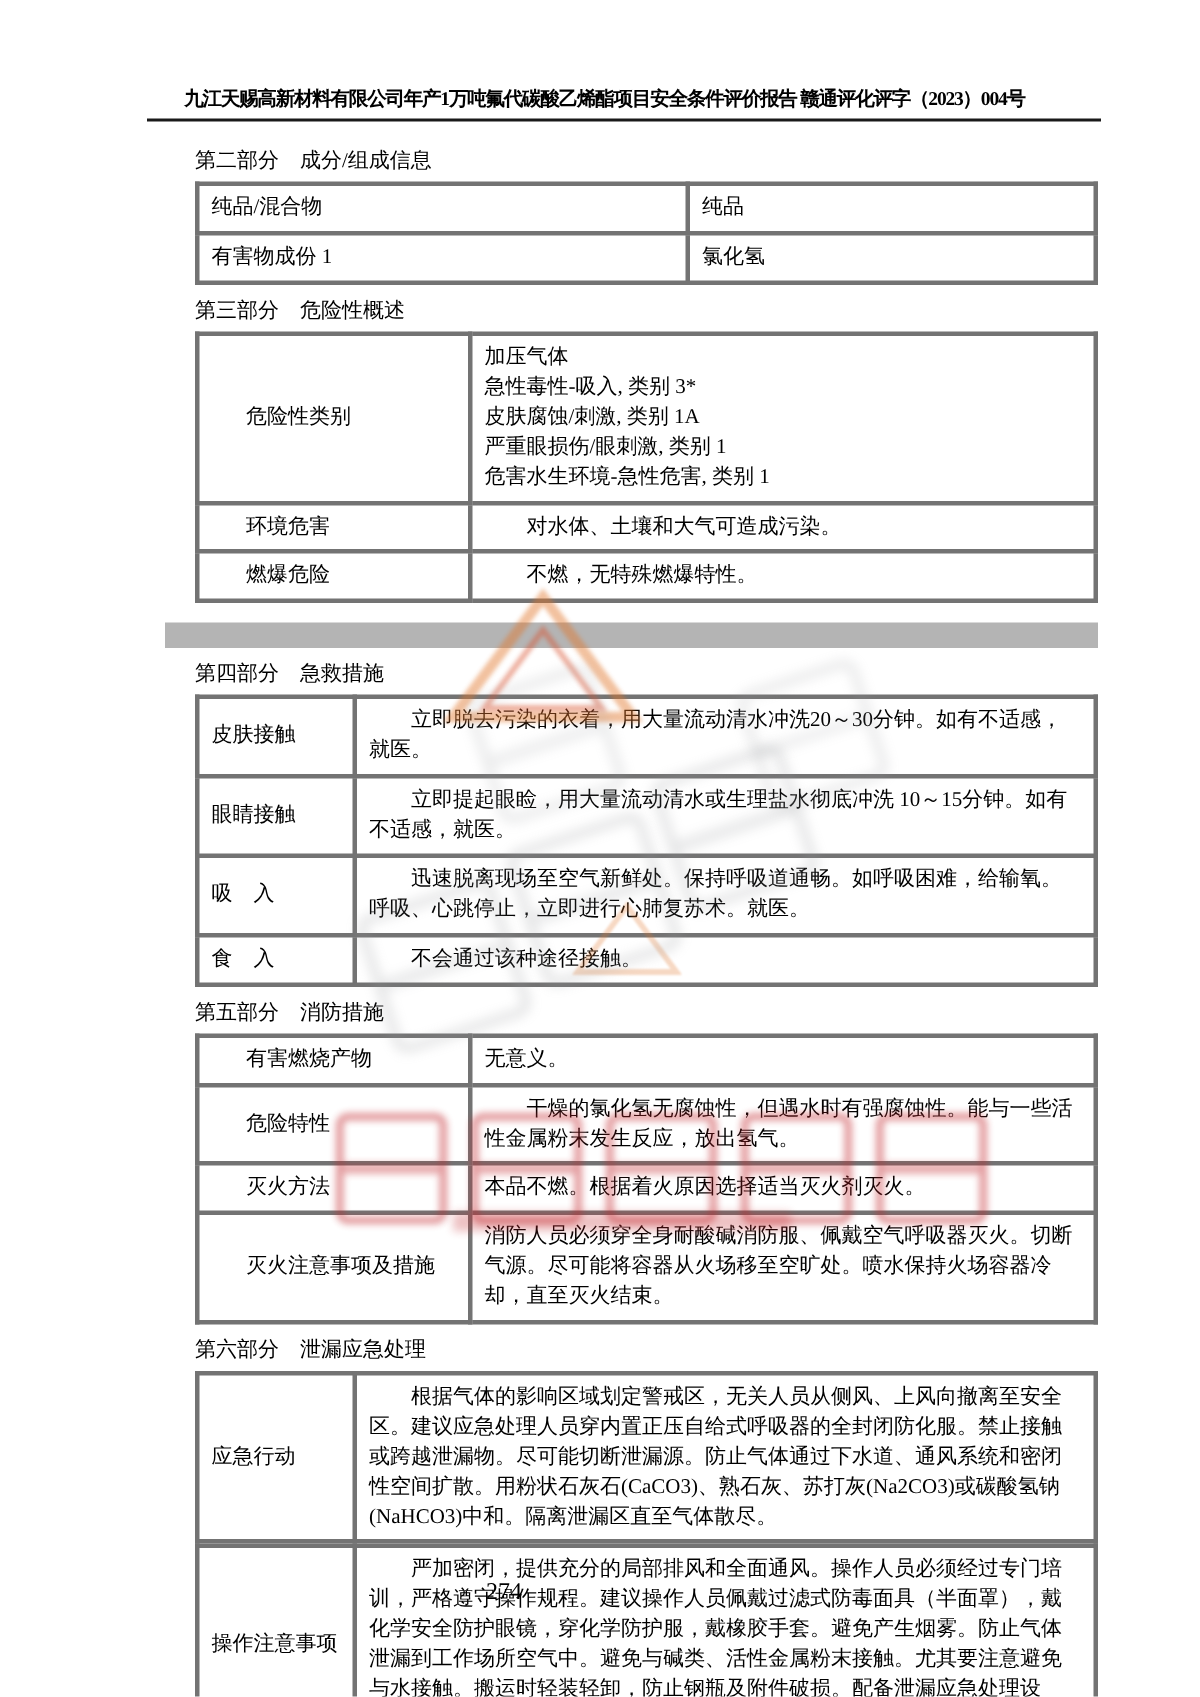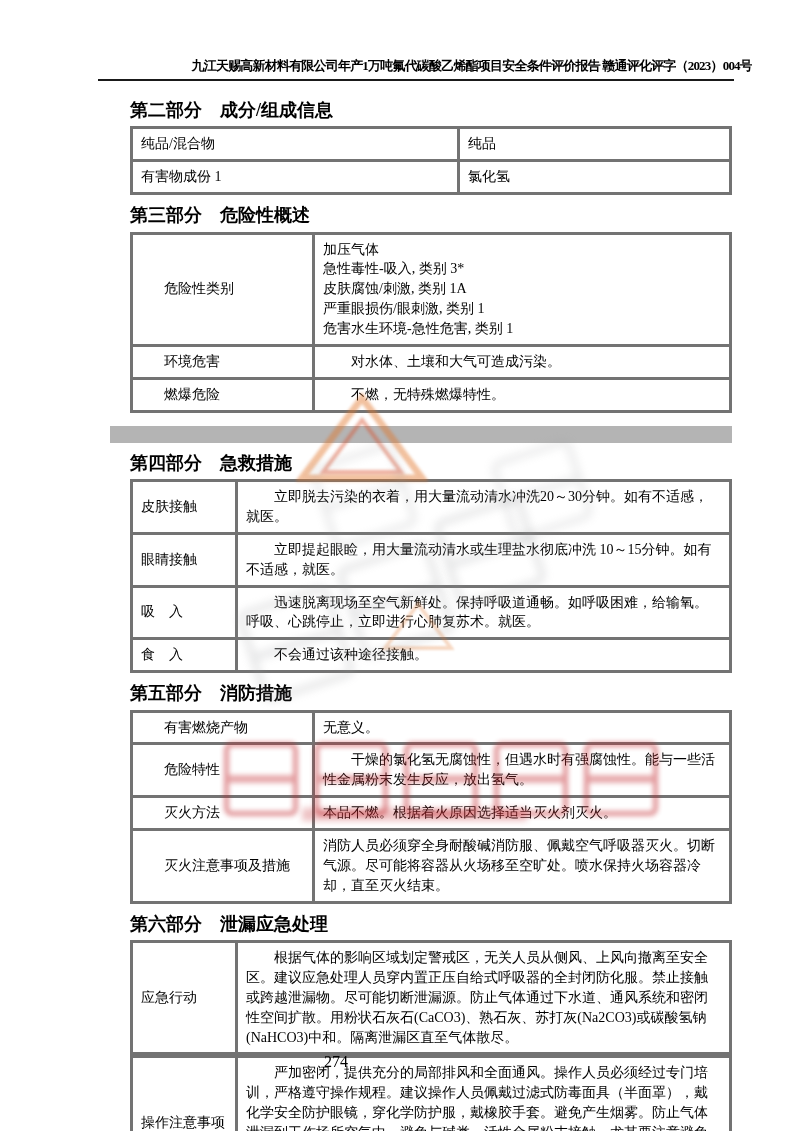--- a/index.html
+++ b/index.html
@@ -3,31 +3,31 @@
 <meta charset="utf-8">
 <style>
   html,body{margin:0;padding:0;}
   body{
     width:800px;height:1131px;position:relative;overflow:hidden;
     background:#ffffff;color:#000;
     font-family:"Liberation Serif","DejaVu Serif",serif;
   }
   
   .page-header{
-    position:absolute;top:57px;left:116px;width:636px;z-index:3;
-    text-align:right;font-size:13px;font-weight:bold;
+    position:absolute;top:57px;left:85px;width:636px;z-index:3;
+    text-align:center;font-size:13px;font-weight:bold;
     letter-spacing:-0.8px;white-space:nowrap;overflow:hidden;
   }
   .header-rule{
     position:absolute;top:79px;left:98px;width:636px;height:2px;
     background:#1a1a1a;z-index:3;
   }
   
   .content{position:absolute;top:90px;left:130px;width:602px;z-index:1;}
-  .section-heading{font-size:18px;font-weight:bold;margin:9px 0 4px 0;line-height:1.3;}
+  .section-heading{font-size:14px;font-weight:normal;margin:9px 0 4px 0;line-height:1.3;}
   table.info-table{width:100%;border-collapse:collapse;font-size:14px;}
   .info-table td{
     border:3px solid #737373;padding:5px 8px;line-height:1.42;
     vertical-align:middle;word-break:break-all;
   }
   .info-table td.label{word-break:keep-all;}
   .info-table td.value{white-space:pre-line;}
   .cols-wide  td.label{width:308px;}
   .cols-mid   td.label{width:140px;padding-left:31px;}
   .cols-narrow td.label{width:86px;}

